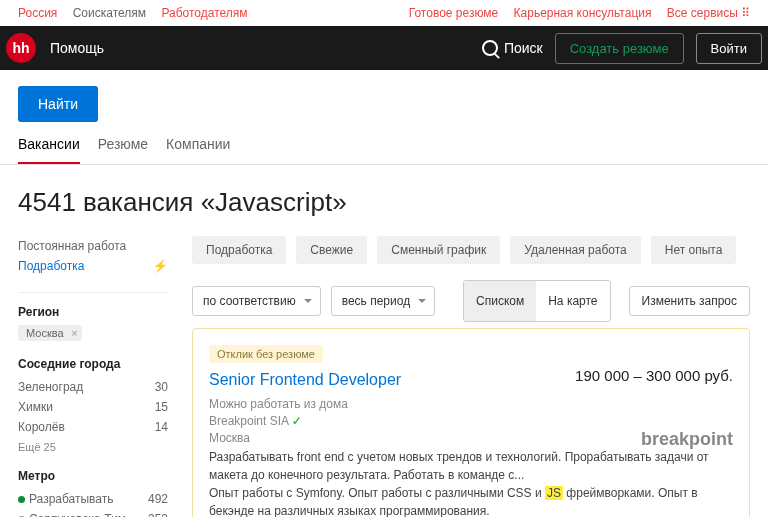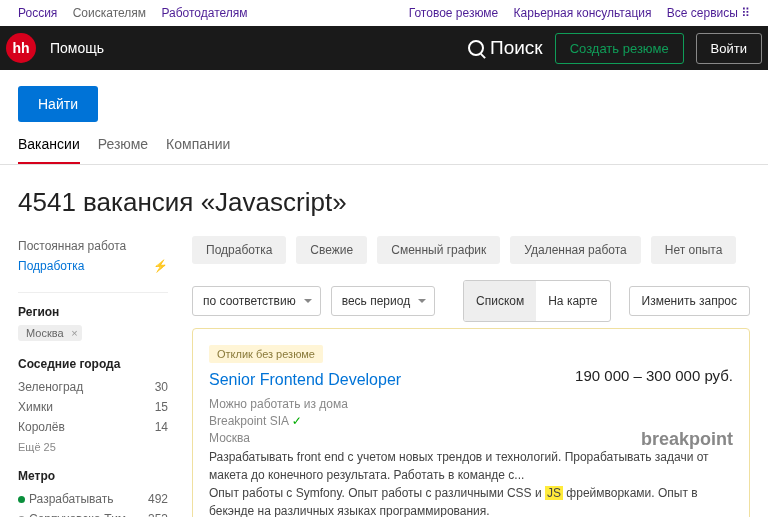--- a/index.html
+++ b/index.html
@@ -1,25 +1,25 @@
 <!DOCTYPE html>
 <html><head>
 <meta charset="utf-8">
 <style>
 *{margin:0;padding:0;box-sizing:border-box;font-family:Arial,sans-serif}
 body{background:#fff;font-size:13px;color:#333}
 .top-bar{display:flex;justify-content:space-between;padding:6px 18px;font-size:12px;background:#fff}
-.top-bar a{color:#4c1d95;text-decoration:none;margin-right:12px}
+.top-bar a{color:#ef4444;text-decoration:none;margin-right:12px}
 .top-bar .active{color:#666}
 .top-bar-right a{margin-left:12px;margin-right:0}
 .header{background:#1a1a1a;color:#fff;display:flex;align-items:center;padding:10px 6px;height:44px}
 .logo{width:30px;height:30px;background:#d6001c;border-radius:50%;color:#fff;display:flex;align-items:center;justify-content:center;font-weight:bold;font-size:14px;margin-right:14px}
 .header-help{color:#fff;font-size:14px}
 .header-right{margin-left:auto;display:flex;align-items:center;gap:12px}
-.search-btn{color:#fff;display:flex;align-items:center;gap:6px;cursor:pointer;font-size:19px}
+.search-btn{color:#fff;display:flex;align-items:center;gap:6px;cursor:pointer;font-size:14px}
 .search-icon{width:16px;height:16px;border:2px solid #fff;border-radius:50%;position:relative}
 .search-icon::after{content:'';position:absolute;width:6px;height:2px;background:#fff;transform:rotate(45deg);bottom:-3px;right:-4px}
 .btn-outline-green{border:1px solid #0f9d58;color:#0f9d58;padding:7px 14px;border-radius:3px;background:transparent;cursor:pointer;font-size:13px}
 .btn-outline-white{border:1px solid #888;color:#fff;padding:7px 14px;border-radius:3px;background:transparent;cursor:pointer;font-size:13px}
 .search-row{padding:16px 18px 0;display:flex;gap:8px}
 .search-input-wrap{position:relative;flex:0 0 390px}
 .search-input{width:100%;padding:9px 36px 9px 10px;border:1px solid #ccc;border-radius:3px;font-size:14px}
 .filter-icon{position:absolute;right:10px;top:50%;transform:translateY(-50%);width:14px;height:14px}
 .btn-blue{background:#0073d7;color:#fff;border:none;padding:10px 20px;border-radius:3px;cursor:pointer;font-size:14px}
 .tabs{display:flex;gap:18px;padding:14px 18px 0;border-bottom:1px solid #e0e0e0}

